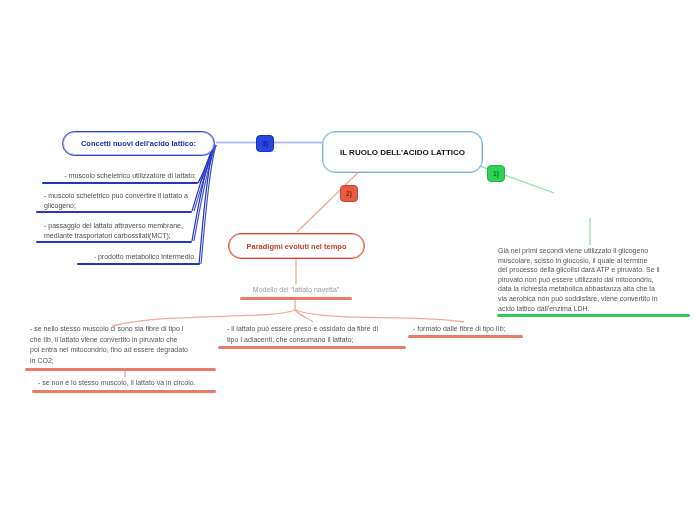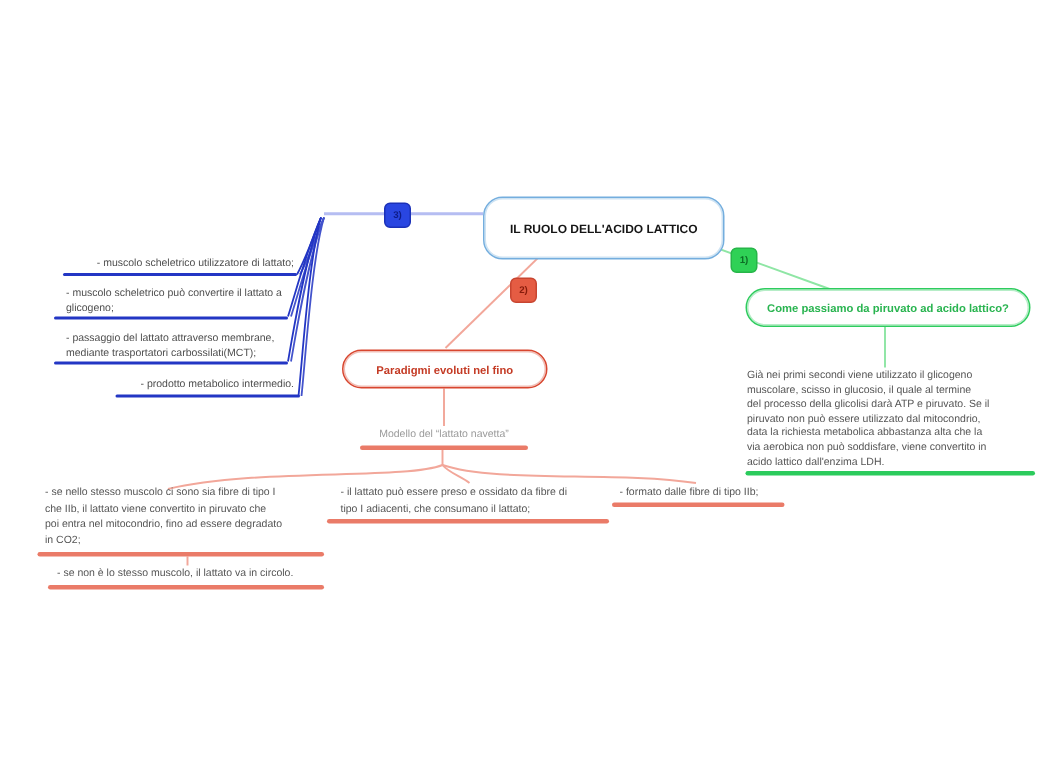--- a/index.html
+++ b/index.html
@@ -72,28 +72,28 @@
     <g stroke="#8fe6a5" stroke-width="1.3" fill="none">
       <path d="M452,156 L554,193"></path>
       <path d="M590,218 L590,245"></path>
     </g>
   </svg>
 
   <div class="pill title" style="left:322px;top:131px;width:161px;height:42px;">
     <span>IL RUOLO DELL'ACIDO LATTICO</span>
   </div>
 
+  <div class="pill blue" style="left:62px;top:131px;width:153px;height:25px;">
+    <span>Concetti nuovi dell'acido lattico:</span>
+  </div>
 
   <div class="pill red" style="left:228px;top:233px;width:137px;height:26px;">
-    <span>Paradigmi evoluti nel fino</span>
+    <span>Paradigmi evoluti nel tempo</span>
   </div>
 
-  <div class="pill green" style="left:497px;top:192px;width:190px;height:26px;">
-    <span>Come passiamo da piruvato ad acido lattico?</span>
-  </div>
 
   <div class="badge b3" style="left:256px;top:135px;">
     <span>3)</span>
   </div>
   <div class="badge b2" style="left:340px;top:185px;">
     <span>2)</span>
   </div>
   <div class="badge b1" style="left:487px;top:165px;">
     <span>1)</span>
   </div>

